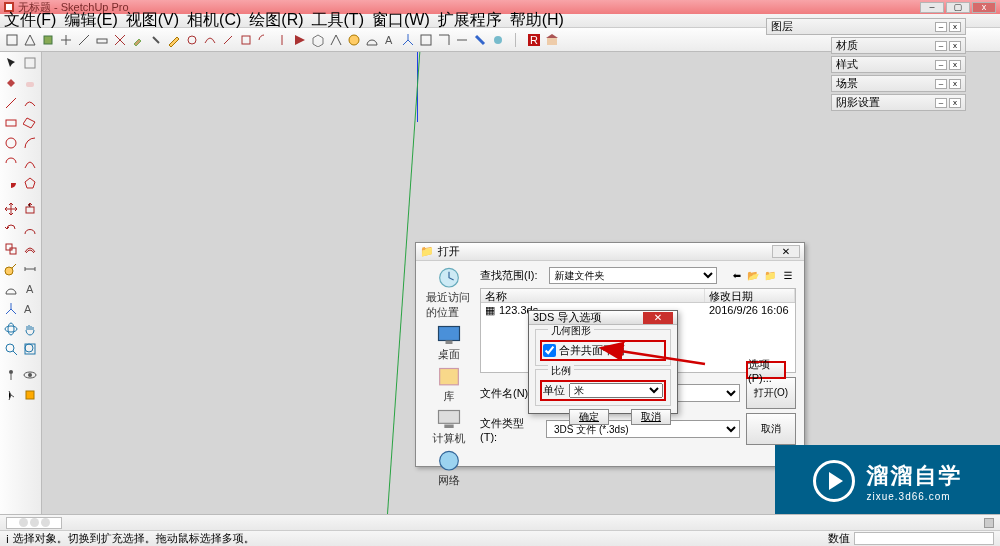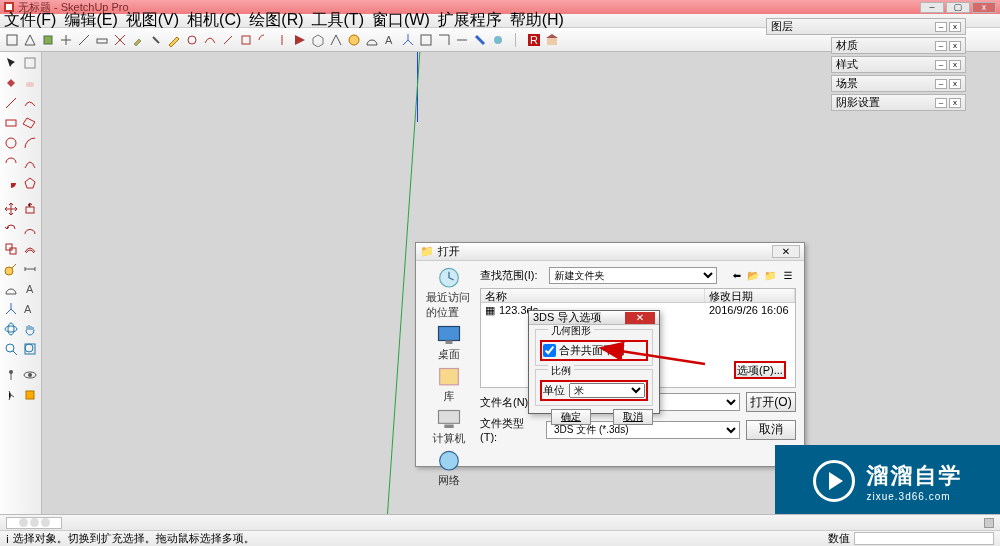--- a/index.html
+++ b/index.html
@@ -45,27 +45,27 @@
   .scope select{flex:1;height:17px;font-size:10px;border:1px solid #999;background:#fff;}
   .scope .navbtns{display:flex;gap:1px;}
   .scope .navbtns span{width:16px;height:16px;display:inline-flex;align-items:center;justify-content:center;font-size:10px;}
   .filelist{border:1px solid #bbb;background:#fff;height:100px;position:relative;}
   .filelist .cols{display:flex;background:linear-gradient(#fbfbfb,#e8e8e8);border-bottom:1px solid #ccc;height:14px;font-size:10px;}
   .filelist .cols span{padding:0 4px;border-right:1px solid #ddd;}
   .filelist .row{display:flex;height:14px;align-items:center;font-size:10px;}
   .filelist .row span{padding:0 4px;}
   .fn{display:flex;align-items:center;gap:6px;font-size:10px;}
   .fn select,.fn input{flex:1;height:18px;border:1px solid #999;background:#fff;font-size:10px;padding:0 3px;}
-  .fn button{width:50px;height:20px;border:1px solid #888;background:linear-gradient(#fdfdfd,#e3e3e3);font-size:12px;}
+  .fn button{width:50px;height:32px;border:1px solid #888;background:linear-gradient(#fdfdfd,#e3e3e3);font-size:10px;}
   .preview{position:absolute;right:12px;top:18px;width:70px;}
   .preview .lbl{font-size:10px;margin-bottom:2px;}
   .preview .box{width:70px;height:70px;border:1px solid #bbb;background:#fff;}
-  .opts-btn{position:absolute;right:18px;top:118px;width:52px;height:18px;border:2px solid #d00000;background:linear-gradient(#fdfdfd,#e3e3e3);font-size:10px;display:flex;align-items:center;justify-content:center;}
-  
-  .dlg-opts{position:absolute;left:528px;top:310px;width:132px;height:104px;background:#f4f4f4;border:1px solid #666;box-shadow:2px 2px 6px rgba(0,0,0,.3);}
+  .opts-btn{position:absolute;right:18px;top:118px;width:40px;height:18px;border:2px solid #d00000;background:linear-gradient(#fdfdfd,#e3e3e3);font-size:10px;display:flex;align-items:center;justify-content:center;}
+  
+  .dlg-opts{position:absolute;left:528px;top:310px;width:150px;height:104px;background:#f4f4f4;border:1px solid #666;box-shadow:2px 2px 6px rgba(0,0,0,.3);}
   .dlg-opts .hdr{height:14px;background:linear-gradient(#fff,#dedede);display:flex;align-items:center;padding:0 4px;font-size:10px;border-bottom:1px solid #bbb;}
   .dlg-opts .hdr .cls{margin-left:auto;width:30px;height:12px;background:#c9302c;color:#fff;display:flex;align-items:center;justify-content:center;font-size:10px;}
   .dlg-opts .inner{padding:4px 6px;font-size:10px;}
   .grp{border:1px solid #ccc;padding:4px 4px;margin-bottom:3px;}
   .grp .ttl{position:relative;top:-10px;background:#f4f4f4;padding:0 3px;font-size:10px;margin-left:8px;}
   .chk{display:flex;align-items:center;gap:3px;margin-top:-8px;border:2px solid #d00000;padding:1px;}
   .unitrow{display:flex;align-items:center;gap:4px;margin-top:-8px;border:2px solid #d00000;padding:1px;}
   .unitrow select{flex:1;height:15px;font-size:10px;}
   .btrow{display:flex;justify-content:flex-end;gap:22px;margin-top:2px;text-decoration:underline;}
   .btrow button{width:40px;height:16px;font-size:10px;border:1px solid #888;background:linear-gradient(#fdfdfd,#e3e3e3);}

